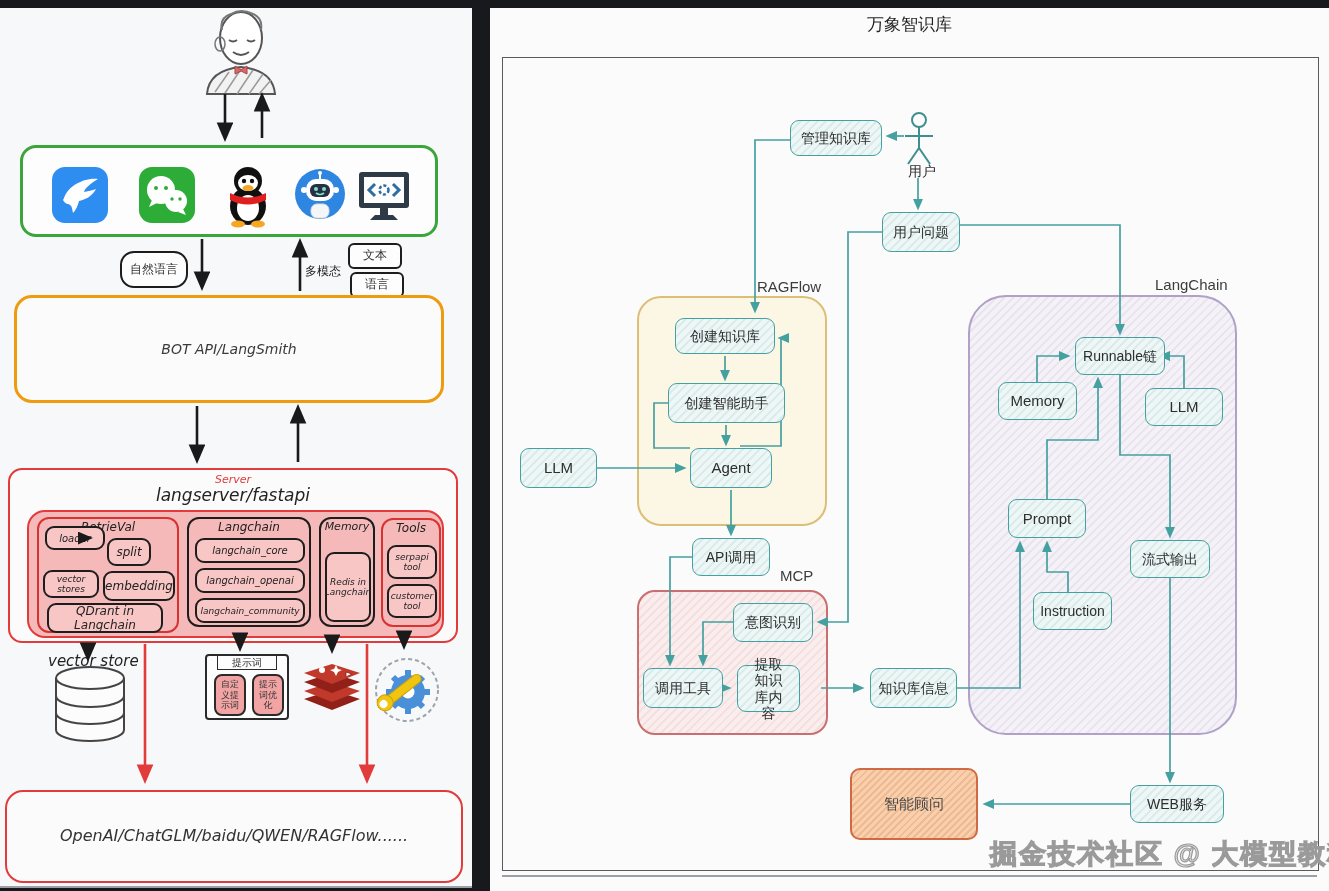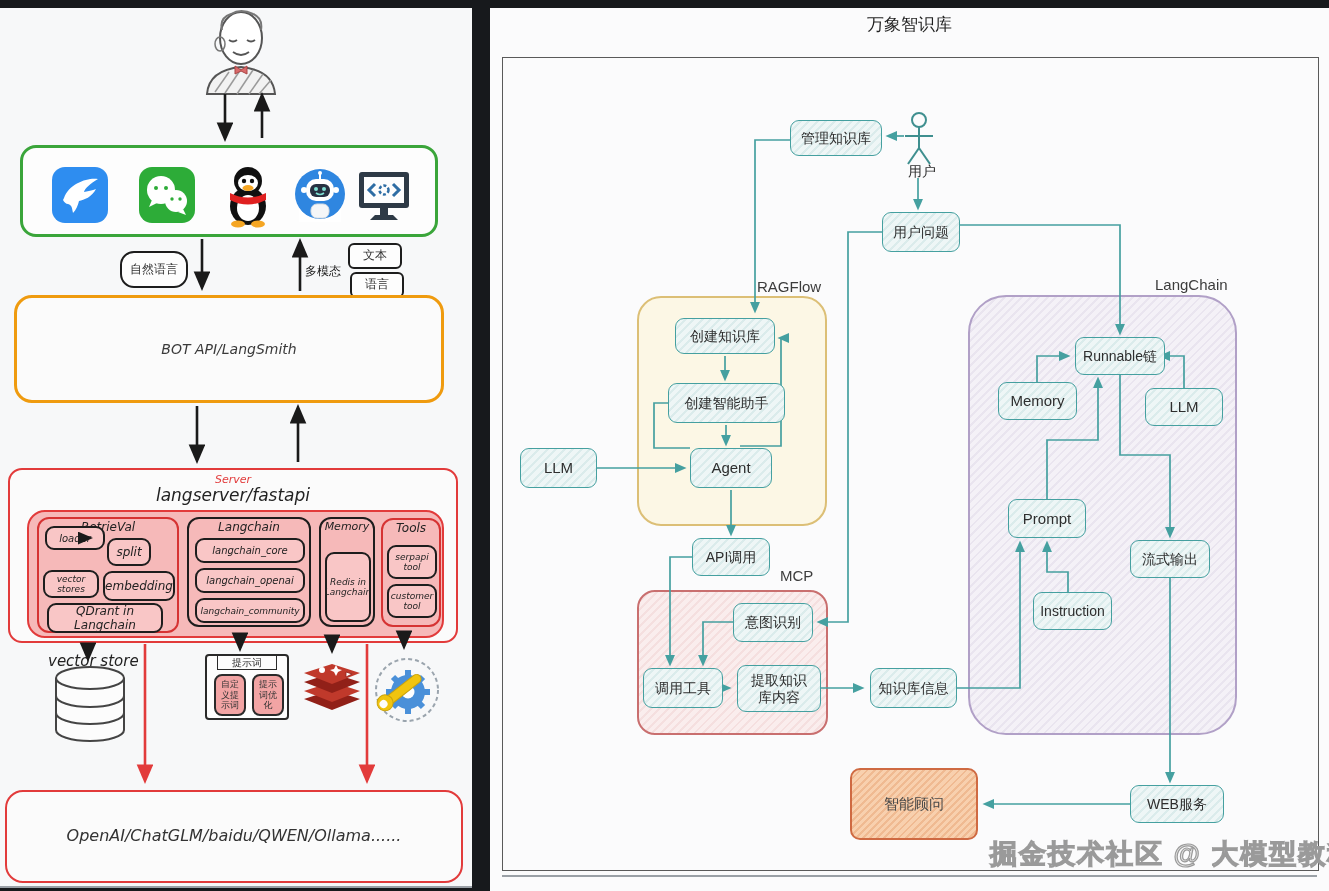--- a/index.html
+++ b/index.html
@@ -217,21 +217,21 @@
     </g>
     <circle cx="36" cy="40" r="6.5" fill="#fff"></circle>
     <g transform="rotate(-38 35 35)">
       <rect x="6" y="30" width="46" height="9" rx="4.5" fill="#f1c40f" stroke="#c9a20c" stroke-width="1"></rect>
       <circle cx="8" cy="34" r="8" fill="#f1c40f" stroke="#c9a20c" stroke-width="1"></circle>
       <circle cx="6" cy="34" r="4" fill="#fdfdfd"></circle>
     </g>
   </svg>
 
   <div class="box redbox hand" style="left:5px;top:782px;width:458px;height:93px;border-radius:18px;font-size:16px;color:#333;">
-    <span>OpenAI/ChatGLM/baidu/QWEN/Ollama......</span>
+    <span>OpenAI/ChatGLM/baidu/QWEN/RAGFlow......</span>
   </div>
 
   <svg width="472" height="878">
     <defs>
       <marker id="ab" markerWidth="9" markerHeight="9" refX="6" refY="3.2" orient="auto">
         <path d="M0,0 L7.5,3.2 L0,6.4 z" fill="#1a1a1a"></path>
         </marker>
       <marker id="ar" markerWidth="9" markerHeight="9" refX="6" refY="3.2" orient="auto">
         <path d="M0,0 L7.5,3.2 L0,6.4 z" fill="#e23b3b"></path>
         </marker>
@@ -331,21 +331,21 @@
     </div>
   <div class="box tbox" style="left:202px;top:530px;width:78px;height:38px;">
     <span>API调用</span>
     </div>
   <div class="box tbox" style="left:243px;top:595px;width:80px;height:39px;">
     <span>意图识别</span>
     </div>
   <div class="box tbox" style="left:153px;top:660px;width:80px;height:40px;">
     <span>调用工具</span>
     </div>
-  <div class="box tbox" style="left:247px;top:657px;width:84px;height:47px;padding:13px;">
+  <div class="box tbox" style="left:247px;top:657px;width:63px;height:47px;padding:13px;">
     <span>提取知识库内容</span>
     </div>
   <div class="box tbox" style="left:380px;top:660px;width:87px;height:40px;">
     <span>知识库信息</span>
     </div>
   <div class="box tbox" style="left:585px;top:329px;width:90px;height:38px;">
     <span>Runnable链</span>
     </div>
   <div class="box tbox" style="left:508px;top:374px;width:79px;height:38px;font-size:15px;">
     <span>Memory</span>

